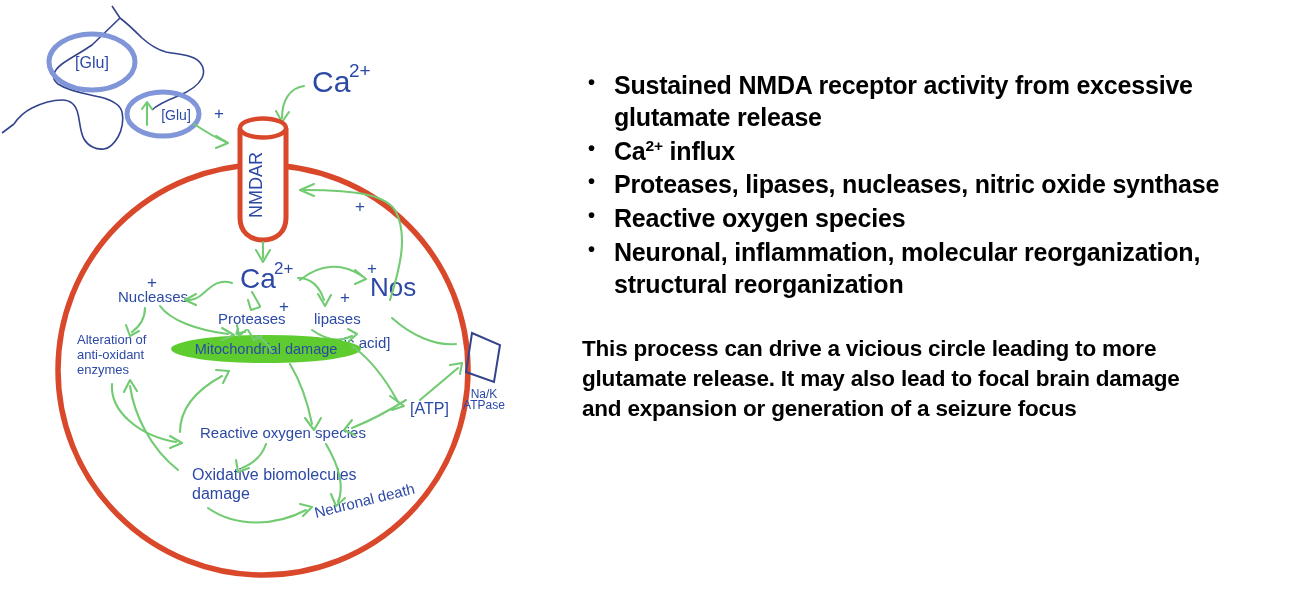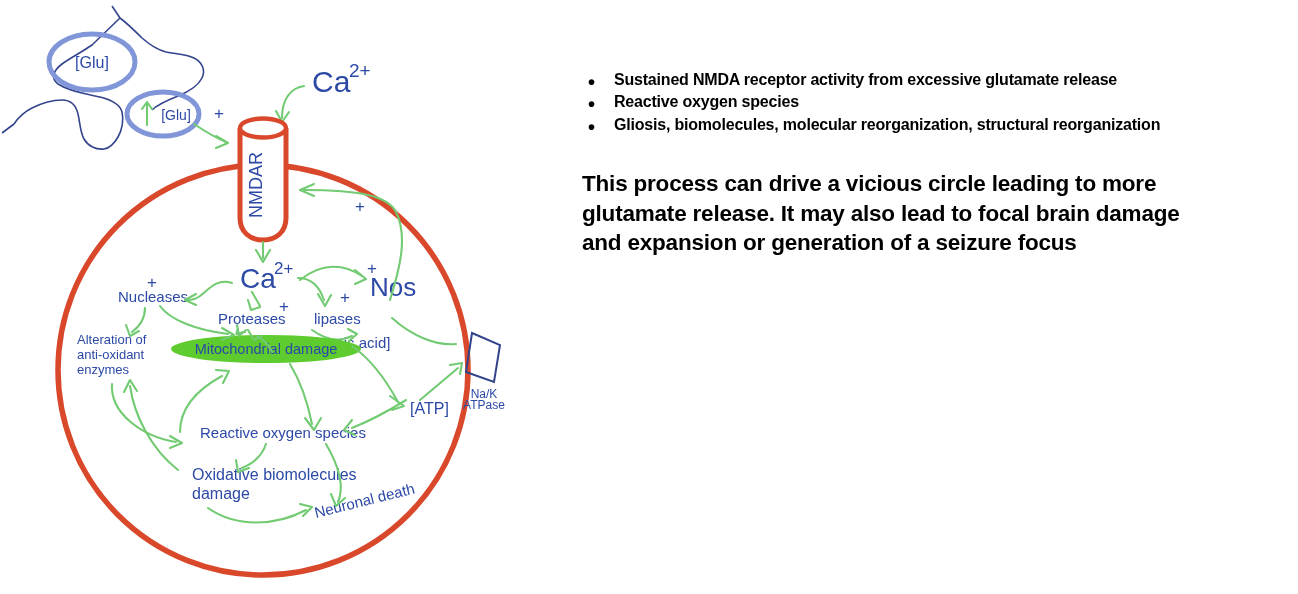--- a/index.html
+++ b/index.html
@@ -64,21 +64,21 @@
   }
   #bullet-list {
     list-style: none;
     margin: 0;
     padding: 0;
   }
   #bullet-list li {
     position: relative;
     padding-left: 32px;
     margin: 0 0 2px 0;
-    font-size: 16px;
+    font-size: 25px;
     font-weight: bold;
     line-height: 1.27;
     color: #000000;
     letter-spacing: -0.2px;
     max-width: 625px;
   }
   #bullet-list li::before {
     content: "\2022";
     position: absolute;
     left: 6px;
@@ -303,19 +303,21 @@
         <path d="M 208 508 C 236 528 276 526 306 510" class="arrow-path"></path>
         <path d="M 300 504 L 312 507 L 303 516" class="arrow-head"></path>
       </g>
 
     </svg>
   </div>
 
   <div id="text-panel">
     <ul id="bullet-list">
         <li><span>Sustained NMDA receptor activity from excessive glutamate release</span></li>
+        <li><span>Ca</span><span class="sup">2+</span><span> influx</span></li>
+        <li><span>Proteases, lipases, nucleases, nitric oxide synthase</span></li>
         <li><span>Reactive oxygen species</span></li>
-        <li><span>Gliosis, biomolecules, molecular reorganization, structural reorganization</span></li>
+        <li><span>Neuronal, inflammation, molecular reorganization, structural reorganization</span></li>
       </ul>
     <p id="closing-paragraph">This process can drive a vicious circle leading to more glutamate release. It may also lead to focal brain damage and expansion or generation of a seizure focus</p>
   </div>
 
 </div>
 
 </body></html>

